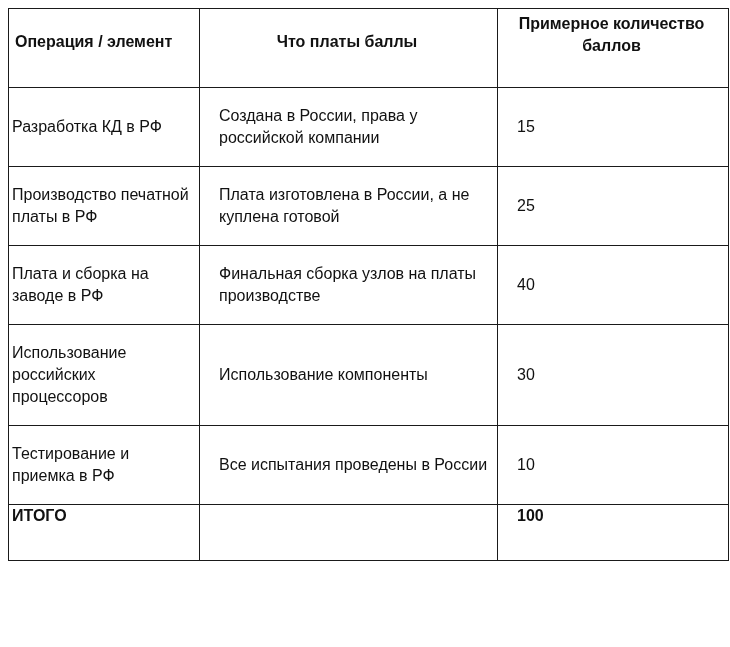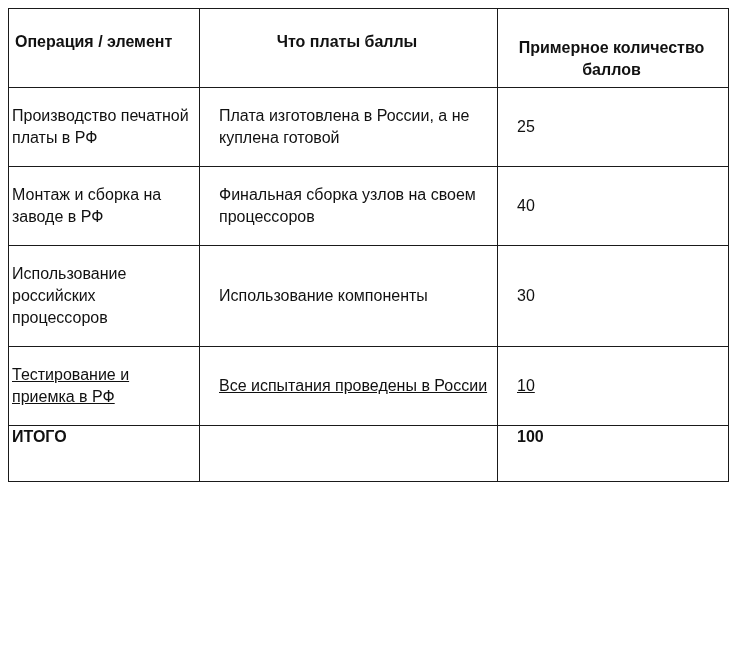--- a/index.html
+++ b/index.html
@@ -23,49 +23,54 @@
     col.c2 { width: 298px; }
     col.c3 { width: 231px; }
     td.col2 { padding-left: 19px; }
     td.col3 { padding-left: 19px; }
     tr.h0 { height: 79px; }
     tr.r1 { height: 79px; }
     tr.r2 { height: 78px; }
     tr.r3 { height: 79px; margin-top: 18px; }
     tr.r4 { height: 79px; }
     tr.r5 { height: 101px; }
-    tr.r6 { height: 79px; text-decoration: underline; }
+    tr.r6 { height: 79px; }
     tr.r7 { height: 56px; }
     tr.r7 td { vertical-align: top; padding-top: 0; font-weight: bold; }
     tr.h0 th { vertical-align: top; padding-top: 22px; }
-    tr.h0 th.c3 { padding-top: 28px; }
+    tr.h0 th.c3 { padding-top: 4px; }
   </style>
 </head>
 <body>
 
 <table>
   <colgroup>
       <col class="c1">
       <col class="c2">
       <col class="c3">
     </colgroup>
   <tbody>
       <tr class="h0">
     <th class="c1">Операция / элемент</th>
     <th class="c2">Что платы баллы</th>
     <th class="c3">Примерное количество баллов</th>
   </tr>
+  <tr class="r1">
+    <td>Разработка КД в РФ</td>
+    <td class="col2">Создана в России, права у российской компании</td>
+    <td class="col3">15</td>
+  </tr>
   <tr class="r3">
     <td>Производство печатной платы в РФ</td>
     <td class="col2">Плата изготовлена в России, а не куплена готовой</td>
     <td class="col3">25</td>
   </tr>
   <tr class="r4">
-    <td>Монтаж и сборка на заводе в РФ</td>
-    <td class="col2">Финальная сборка узлов на своем процессоров</td>
+    <td>Плата и сборка на заводе в РФ</td>
+    <td class="col2">Финальная сборка узлов на платы производстве</td>
     <td class="col3">40</td>
   </tr>
   <tr class="r5">
     <td>Использование российских процессоров</td>
     <td class="col2">Использование компоненты</td>
     <td class="col3">30</td>
   </tr>
   <tr class="r6">
     <td>Тестирование и приемка в РФ</td>
     <td class="col2">Все испытания проведены в России</td>

